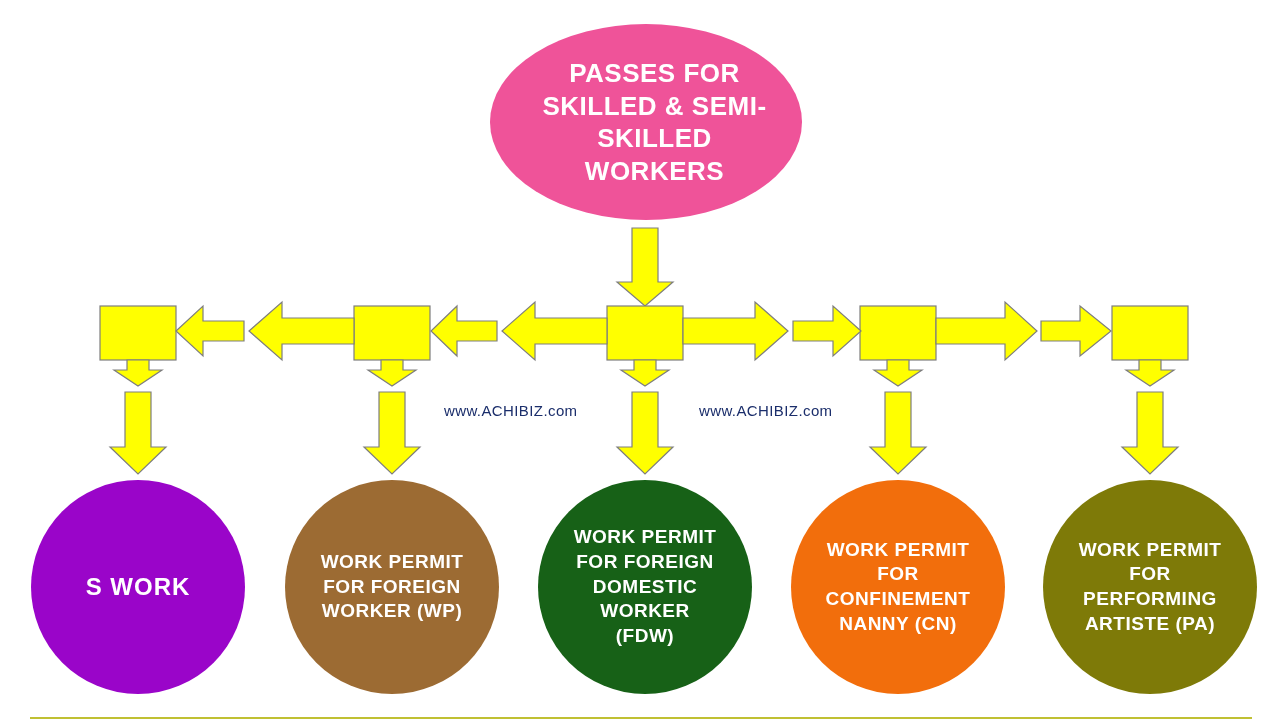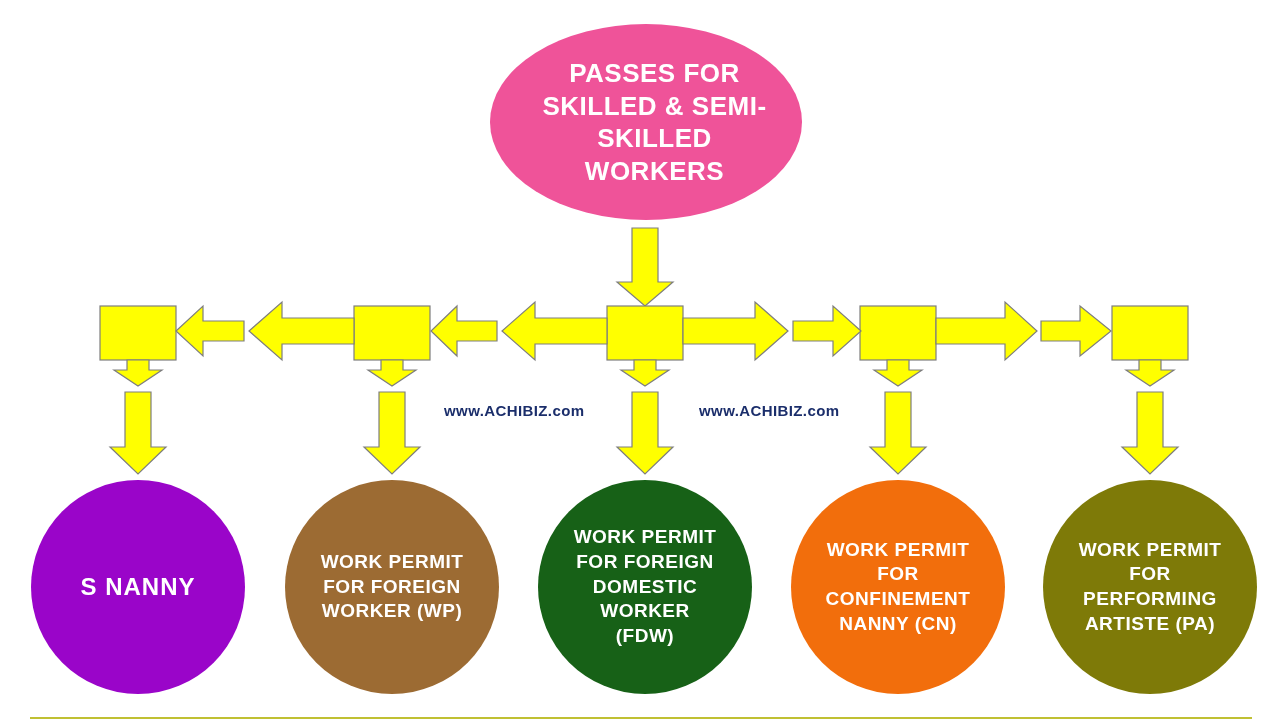--- a/index.html
+++ b/index.html
@@ -58,21 +58,21 @@
   .circle-0 { left: 31px; }
   .circle-0 .node-label { font-size: 24px; letter-spacing: 1px; }
   .circle-1 { left: 285px; }
   .circle-2 { left: 538px; }
   .circle-3 { left: 791px; }
   .circle-4 { left: 1043px; }
   .watermark {
     position: absolute;
     top: 402px;
     font-size: 15px;
-    font-weight: bold;
+    font-weight: normal;
     letter-spacing: 0.4px;
     white-space: nowrap;
   }
   .watermark-left { left: 444px; }
   .watermark-right { left: 699px; }
   .slide-edge-line {
     position: absolute;
     left: 30px;
     top: 717px;
     width: 1222px;
@@ -120,21 +120,21 @@
   </svg>
 
   <div class="node root-ellipse" style="background-color: rgb(239, 83, 153);">
     <span class="node-label" style="color: rgb(255, 255, 255);">PASSES FOR
 SKILLED &amp; SEMI-
 SKILLED
 WORKERS</span>
   </div>
 
   <div class="node circle circle-0" style="background-color: rgb(154, 5, 201);">
-    <span class="node-label" style="color: rgb(255, 255, 255);">S NANNY</span>
+    <span class="node-label" style="color: rgb(255, 255, 255);">S WORK</span>
   </div>
   <div class="node circle circle-1" style="background-color: rgb(156, 107, 51);">
     <span class="node-label" style="color: rgb(255, 255, 255);">WORK PERMIT
 FOR FOREIGN
 WORKER (WP)</span>
   </div>
   <div class="node circle circle-2" style="background-color: rgb(23, 97, 23);">
     <span class="node-label" style="color: rgb(255, 255, 255);">WORK PERMIT
 FOR FOREIGN
 DOMESTIC

